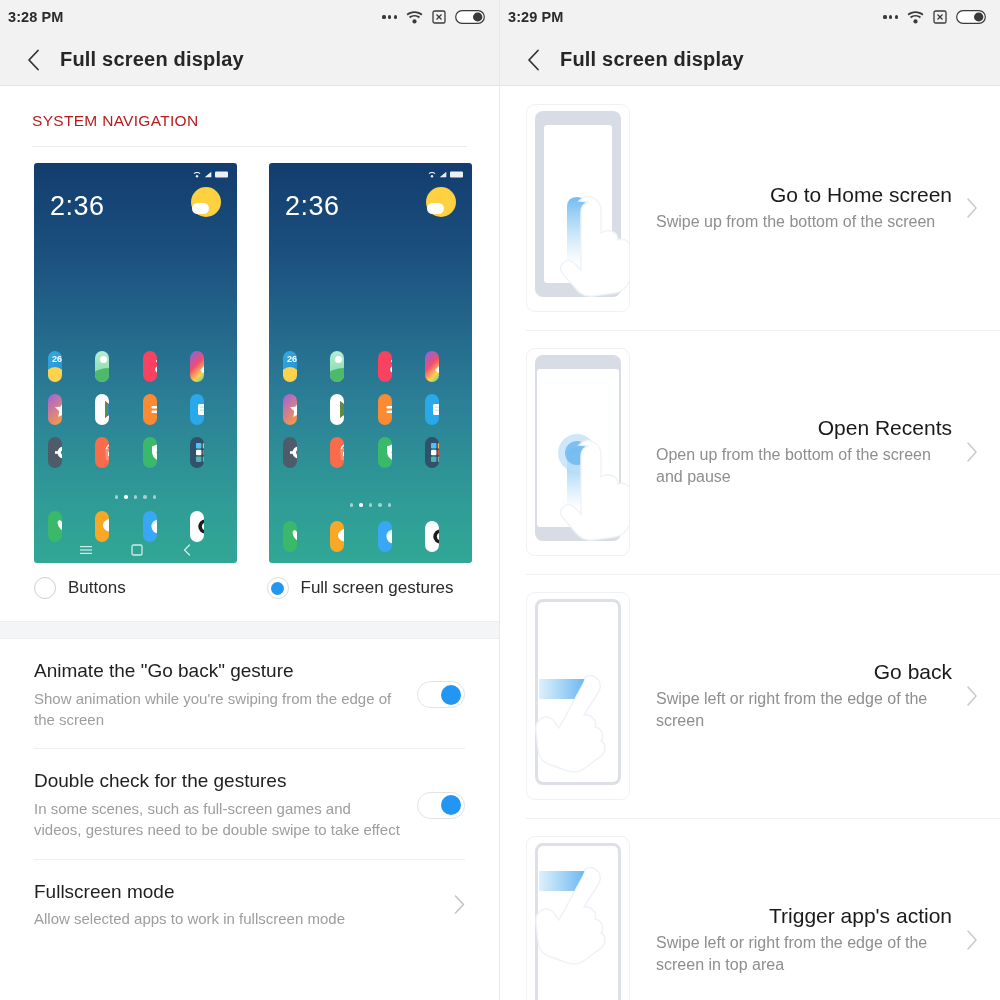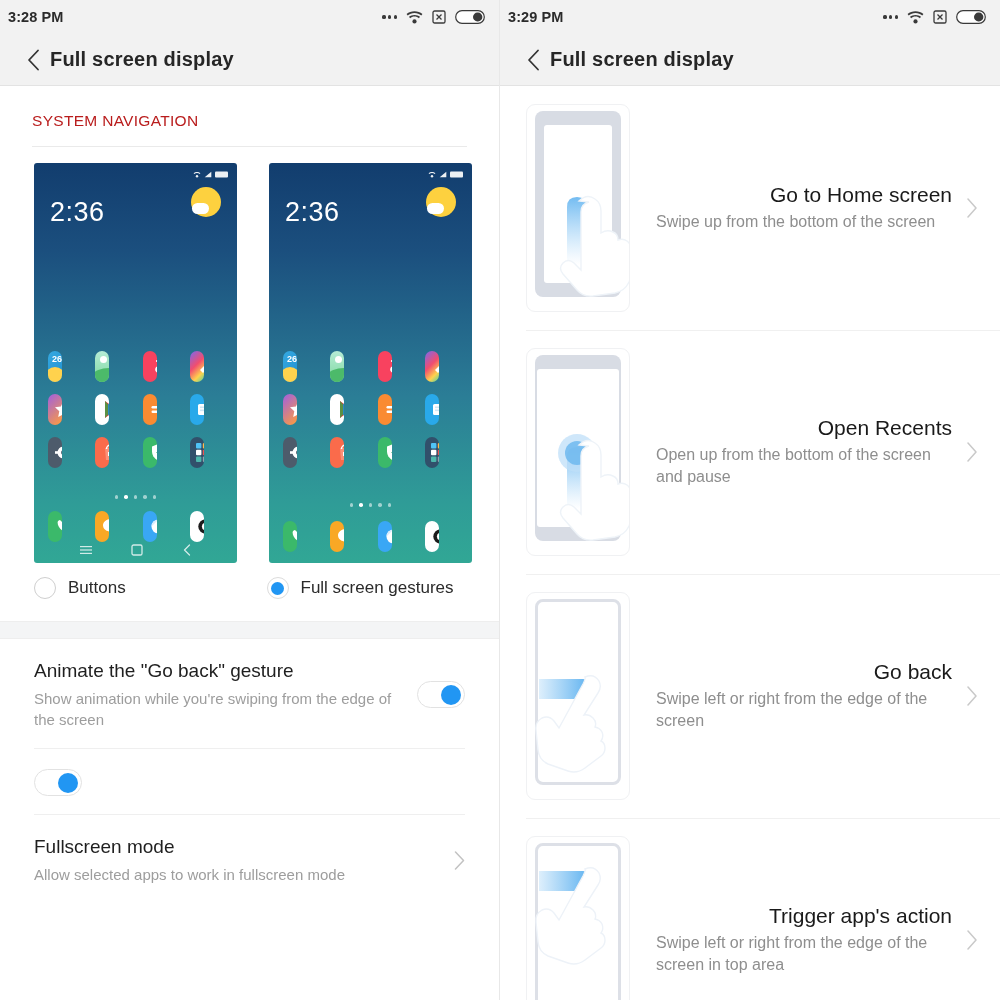--- a/index.html
+++ b/index.html
@@ -23,38 +23,38 @@
   .dots-icon{ display:flex; gap:2.5px; align-items:center; }
   .dots-icon i{ width:3.2px; height:3.2px; border-radius:50%; background:#3a3a3a; display:block; }
   .wifi-icon svg, .nosim-icon svg, .battery-icon svg{ display:block; }
 
   
   .titlebar{
     height:52px; background:#f2f2f2; display:flex; align-items:center; padding:0 20px;
     border-bottom:1px solid #e3e3e3;
   }
   .back-chevron{ width:26px; height:26px; display:flex; align-items:center; justify-content:center; cursor:pointer; }
-  .page-title{ font-size:20px; font-weight:bold; color:#262626; margin-left:4px; letter-spacing:.2px; }
+  .page-title{ font-size:20px; font-weight:bold; color:#262626; margin-left:14px; letter-spacing:.2px; }
 
   
   .section-header{
     font-size:15.5px; color:#b91c1c; padding:26px 0 16px 32px; letter-spacing:.3px;
   }
   .hr{ height:1px; background:#eaeaea; margin:0 32px; }
 
   
   .previews{ display:flex; gap:32px; padding:16px 0 0 34px; }
   .preview-wrap{ width:203px; }
   .phone{
     width:203px; height:400px; border-radius:3px; overflow:hidden; position:relative;
     background:linear-gradient(to bottom, #123d6e 0%, #1b4f7e 22%, #2b7d96 58%, #2f9c97 85%, #31a795 100%);
   }
   .ph-status{ display:flex; justify-content:flex-end; align-items:center; gap:3px; padding:6px 8px 0 0; height:16px; }
   .ph-status svg{ display:block; opacity:.92; }
-  .ph-clock{ color:#ffffff; font-size:27px; font-weight:300; position:absolute; left:16px; top:34px; letter-spacing:.5px; }
+  .ph-clock{ color:#ffffff; font-size:27px; font-weight:300; position:absolute; left:16px; top:28px; letter-spacing:.5px; }
   .ph-sun{
     position:absolute; right:16px; top:24px; width:30px; height:30px; border-radius:50%;
     background:#fdd13f;
   }
   .ph-sun::after{
     content:""; position:absolute; left:1px; bottom:3px; width:17px; height:11px; border-radius:9px;
     background:#ffffff;
   }
   .grid{ position:absolute; left:0; right:0; padding:0 14px; display:grid; grid-template-columns:repeat(4,1fr); gap:12px 14px; }
   .app{ width:14px; height:31px; border-radius:8px; position:relative; overflow:hidden; }
@@ -475,20 +475,24 @@
         <div class="setting-text">
           <div class="setting-title">Animate the "Go back" gesture</div>
           <div class="setting-sub">Show animation while you're swiping from the edge of the screen</div>
         </div>
         <div class="switch">
             <span class="knob"></span>
           </div>
       </div>
 
       <div class="setting">
+        <div class="setting-text">
+          <div class="setting-title">Double check for the gestures</div>
+          <div class="setting-sub">In some scenes, such as full-screen games and videos, gestures need to be double swipe to take effect</div>
+        </div>
         <div class="switch">
             <span class="knob"></span>
           </div>
       </div>
 
       <div class="setting">
         <div class="setting-text">
           <div class="setting-title">Fullscreen mode</div>
           <div class="setting-sub">Allow selected apps to work in fullscreen mode</div>
         </div>

